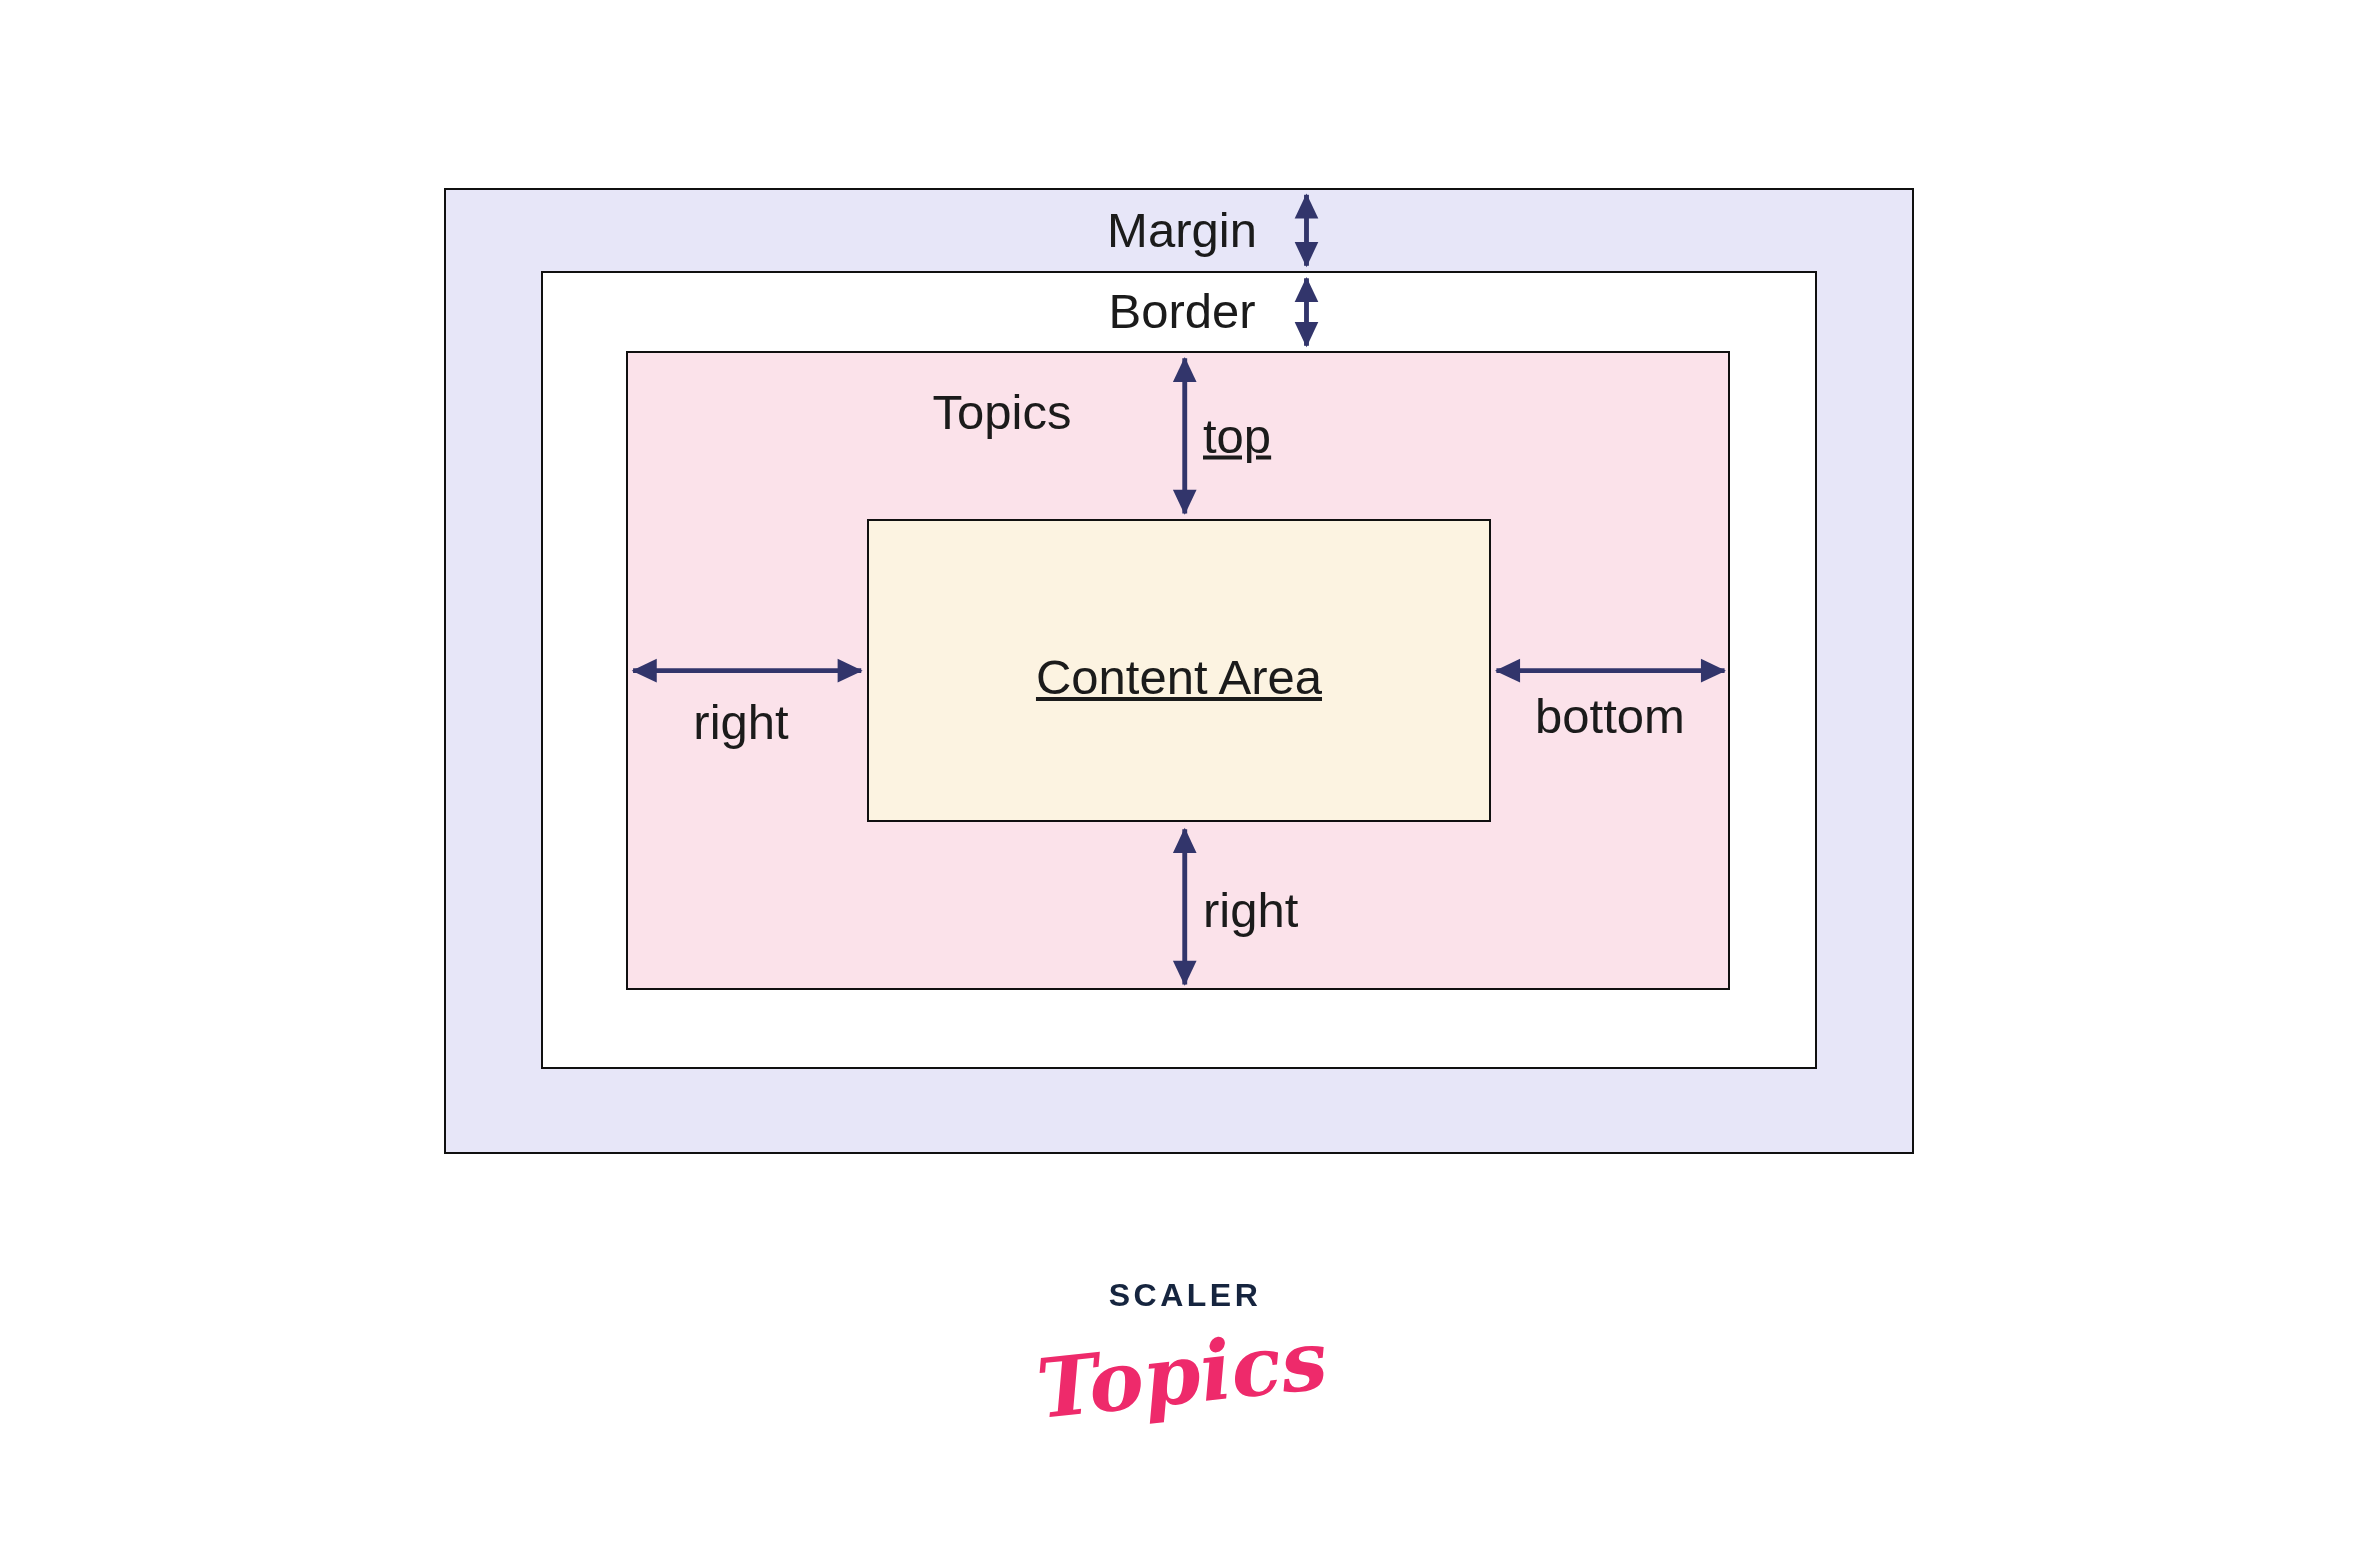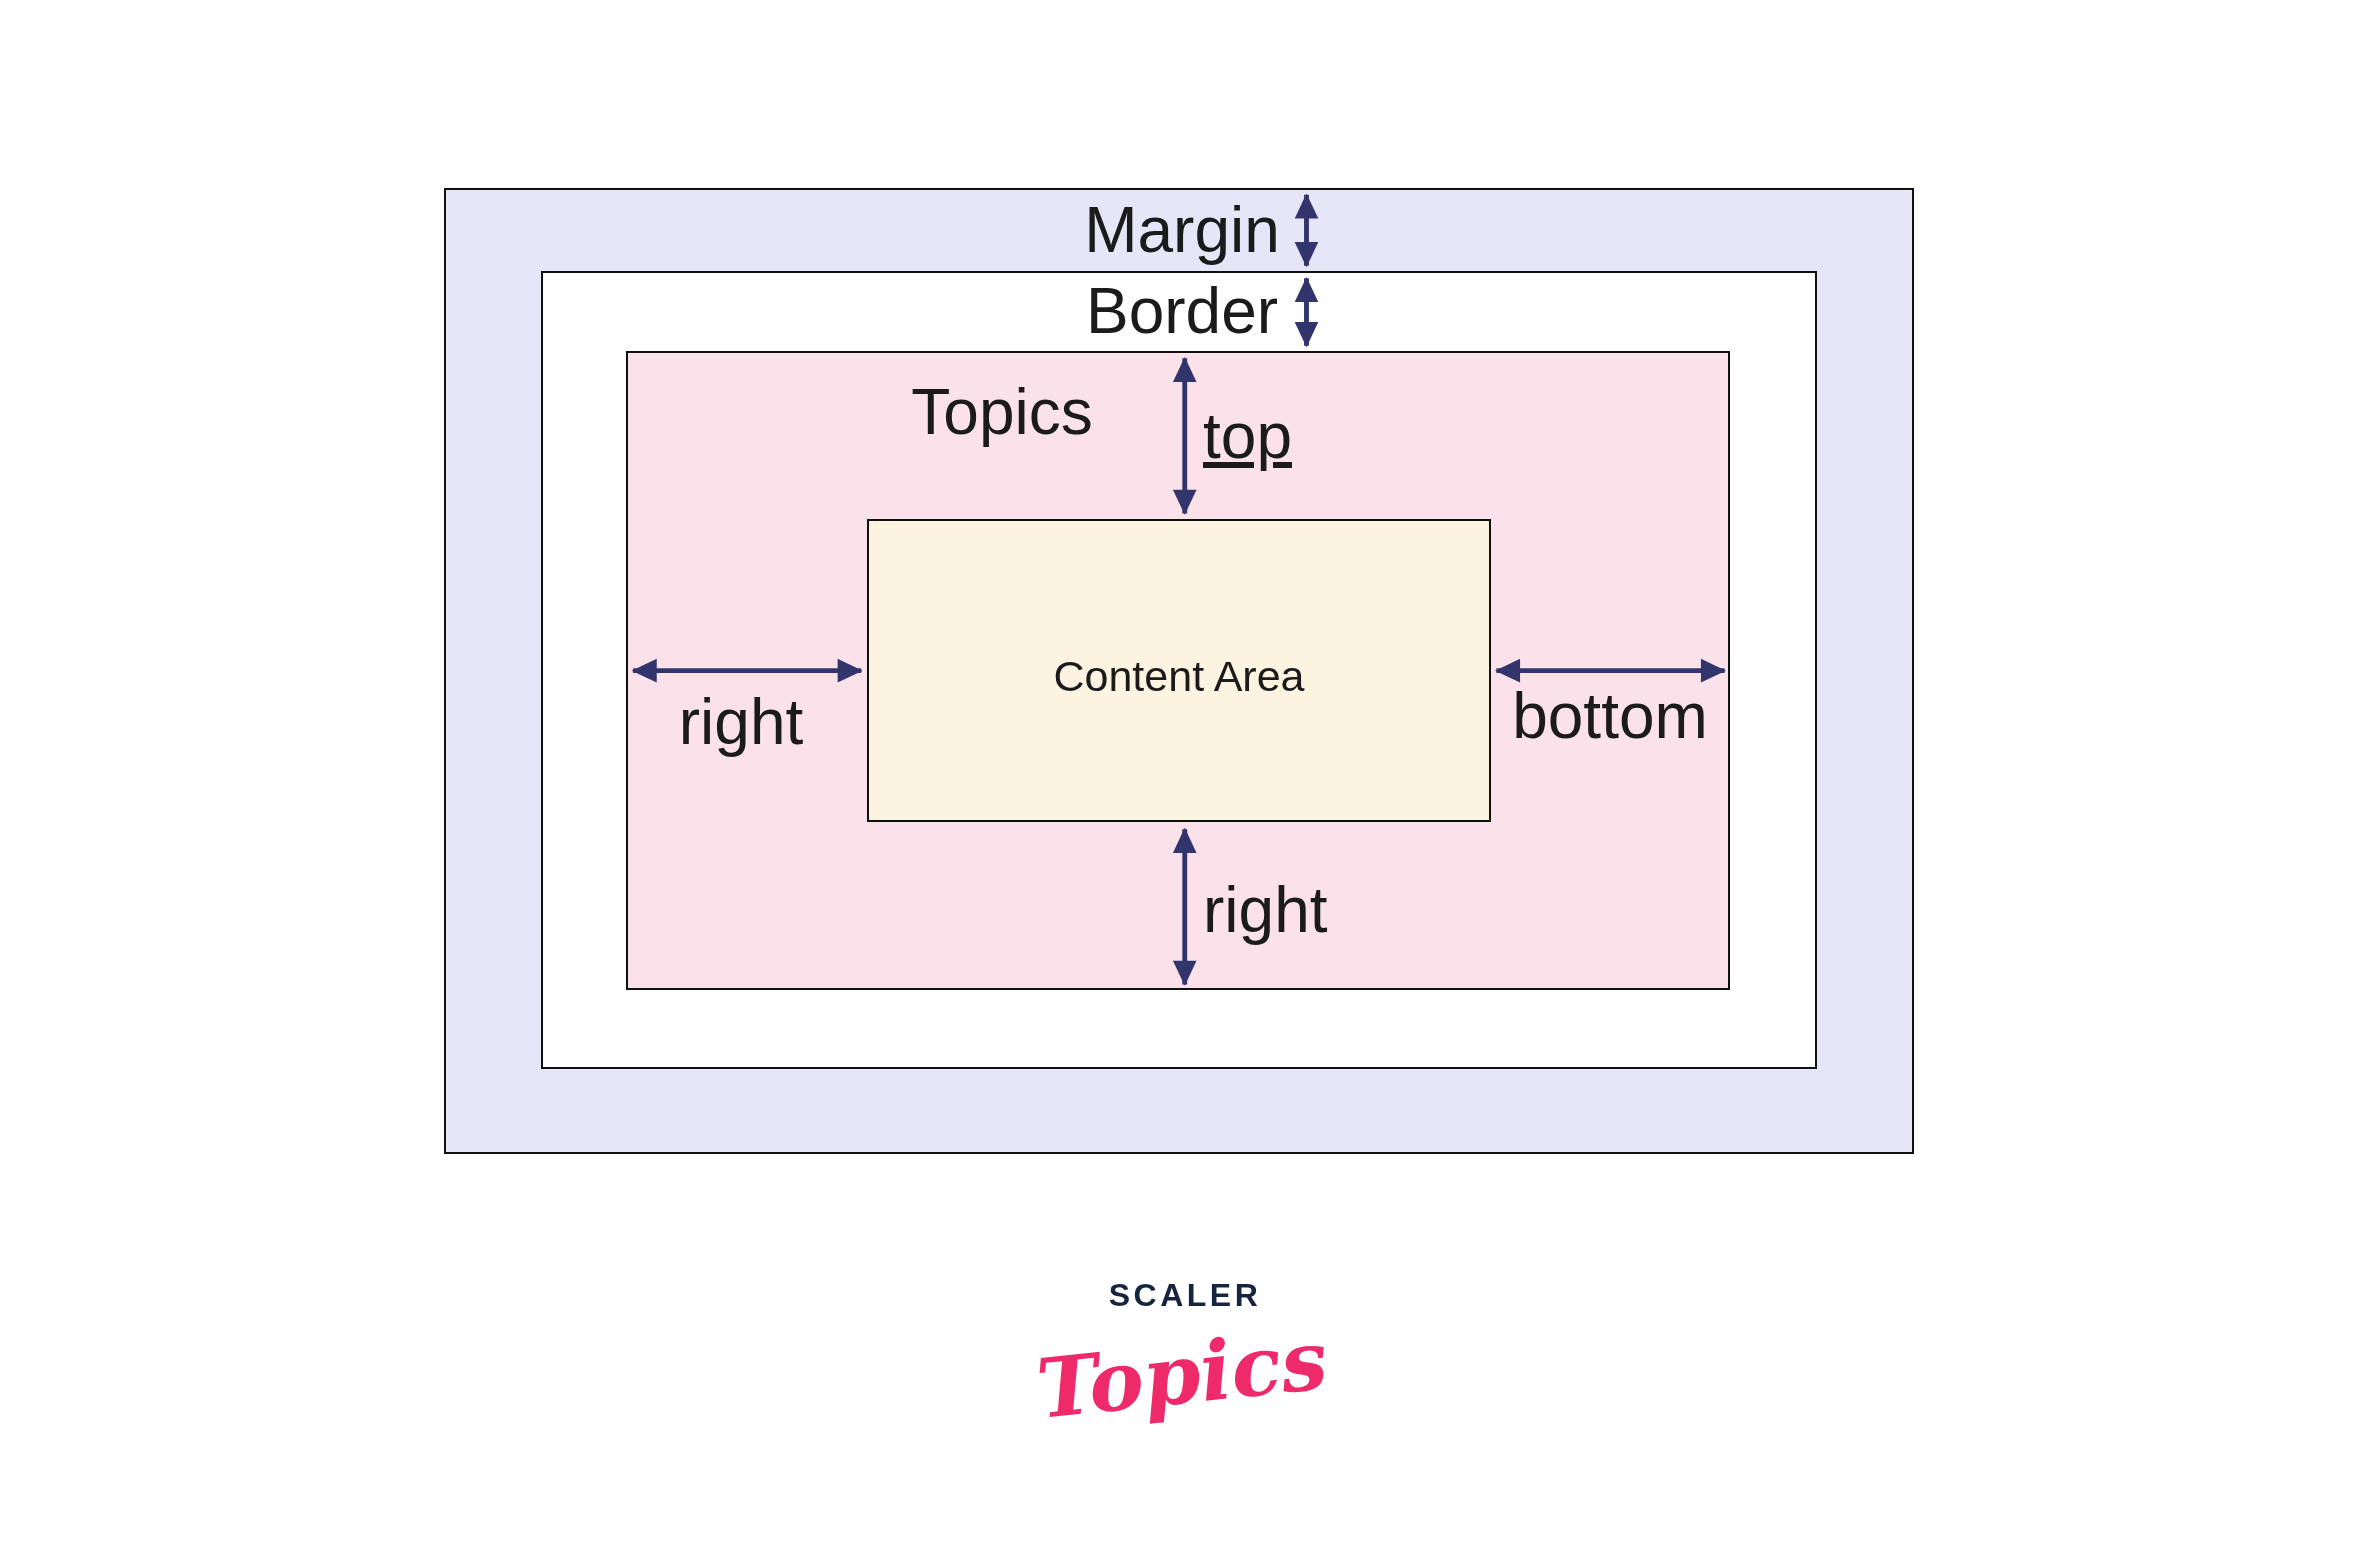--- a/index.html
+++ b/index.html
@@ -19,31 +19,32 @@
     border: 2.8px solid var(--line, #101010);
     box-sizing: border-box;
   }
   .margin-box  { left: 444px;  top: 188px; width: 1470px; height: 966px; background: var(--margin-bg, #E7E6F8); }
   .border-box  { left: 541px;  top: 271px; width: 1276px; height: 798px; background: var(--border-bg, #FFFFFF); }
   .padding-box { left: 626px;  top: 351px; width: 1104px; height: 639px;  background: var(--padding-bg, #FBE2EA); }
   .content-box { left: 867px; top: 519px; width: 624px;  height: 303px;  background: var(--content-bg, #FCF3E1);
                  display: flex; align-items: center; justify-content: center; padding-top: 12.5px; }
   .label {
     position: absolute;
-    font-size: 64px;
+    font-size: 49px;
     line-height: 1;
     color: var(--text, #1B1B1B);
     white-space: nowrap;
     transform: translate(-50%, -50%);
   }
   .label.left-anchored { transform: translateY(-50%); }
   .content-label {
-    font-size: 43px;
+    font-size: 49px;
     color: var(--text, #1B1B1B);
     white-space: nowrap;
+    text-decoration: underline;
   }
   svg.arrows {
     position: absolute;
     left: 0; top: 0;
     width: 2366px; height: 1566px;
     pointer-events: none;
   }
   svg.arrows line { stroke: var(--arrow, #32356B); stroke-width: 7; }
   svg.arrows .arrow-head { fill: var(--arrow, #32356B); }
   .logo-scaler {

